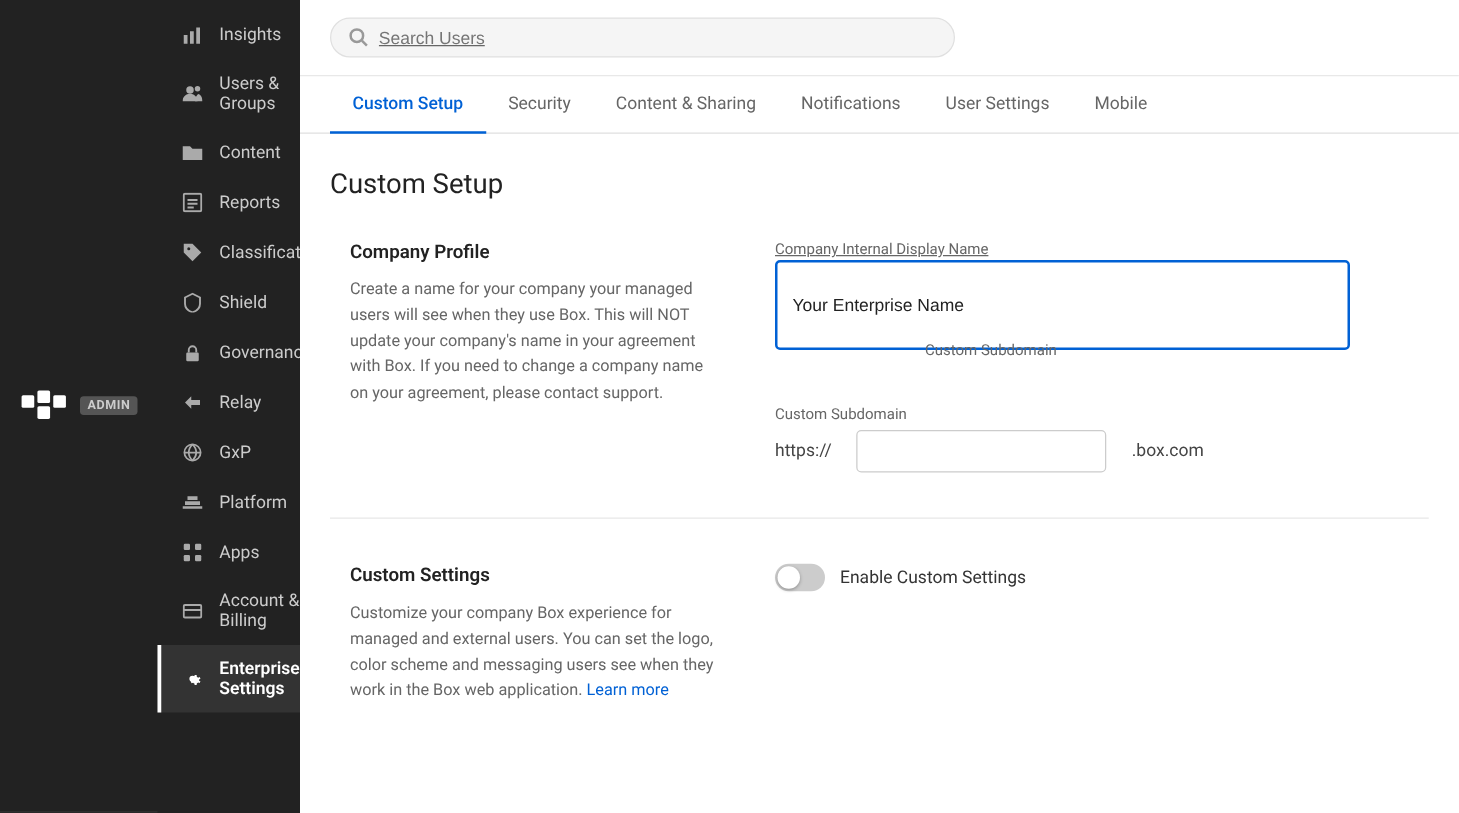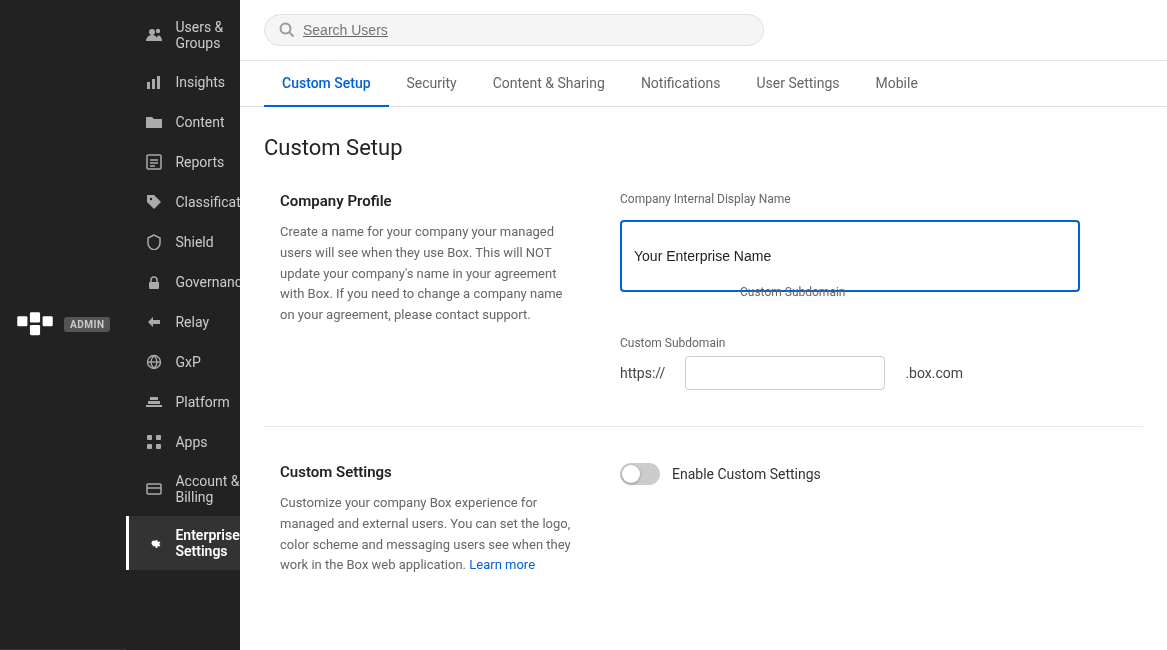--- a/index.html
+++ b/index.html
@@ -164,22 +164,23 @@
       line-height: 1.6;
     }
     .section-right {
       flex: 1;
     }
 
     
     .field-label {
       font-size: 12px;
       color: #666;
-      margin-bottom: 14px;
+      margin-bottom: 2px;
       display: block;
+      text-decoration: underline;
     }
     .text-input {
       width: 460px;
       padding: 26px 12px;
       border: 2px solid #0061d5;
       border-radius: 4px;
       font-size: 14px;
       color: #222;
       outline: none;
     }
@@ -262,38 +263,38 @@
       <rect x="42" y="8" width="16" height="16" rx="2" fill="white"></rect>
       <rect x="22" y="22" width="16" height="16" rx="2" fill="white"></rect>
     </svg>
     <span class="admin-badge">ADMIN</span>
   </div>
   <div class="sidebar-nav">
 
     <div class="nav-item">
       <span class="nav-icon">
         <svg width="16" height="16" viewBox="0 0 16 16" fill="currentColor">
+            <rect x="1" y="8" width="3" height="7"></rect>
+            <rect x="6" y="5" width="3" height="10"></rect>
+            <rect x="11" y="2" width="3" height="13"></rect>
+          </svg>
+      </span>
+      <span>Insights</span>
+    </div>
+
+    <div class="nav-item">
+      <span class="nav-icon">
+        <svg width="16" height="16" viewBox="0 0 16 16" fill="currentColor">
             <circle cx="6" cy="5" r="3"></circle>
             <path d="M0 14c0-3.3 2.7-6 6-6s6 2.7 6 6H0z"></path>
             <circle cx="12" cy="4" r="2.2"></circle>
             <path d="M10 14c0-2.4 1-4.5 2.5-5.8C16 9 16 14 16 14h-6z"></path>
           </svg>
       </span>
       <span>Users &amp; Groups</span>
-    </div>
-
-    <div class="nav-item">
-      <span class="nav-icon">
-        <svg width="16" height="16" viewBox="0 0 16 16" fill="currentColor">
-            <rect x="1" y="8" width="3" height="7"></rect>
-            <rect x="6" y="5" width="3" height="10"></rect>
-            <rect x="11" y="2" width="3" height="13"></rect>
-          </svg>
-      </span>
-      <span>Insights</span>
     </div>
 
     <div class="nav-item">
       <span class="nav-icon">
         <svg width="16" height="16" viewBox="0 0 16 16" fill="currentColor">
             <path d="M0 3h6l2 2h8v9H0V3z"></path>
           </svg>
       </span>
       <span>Content</span>
     </div>

